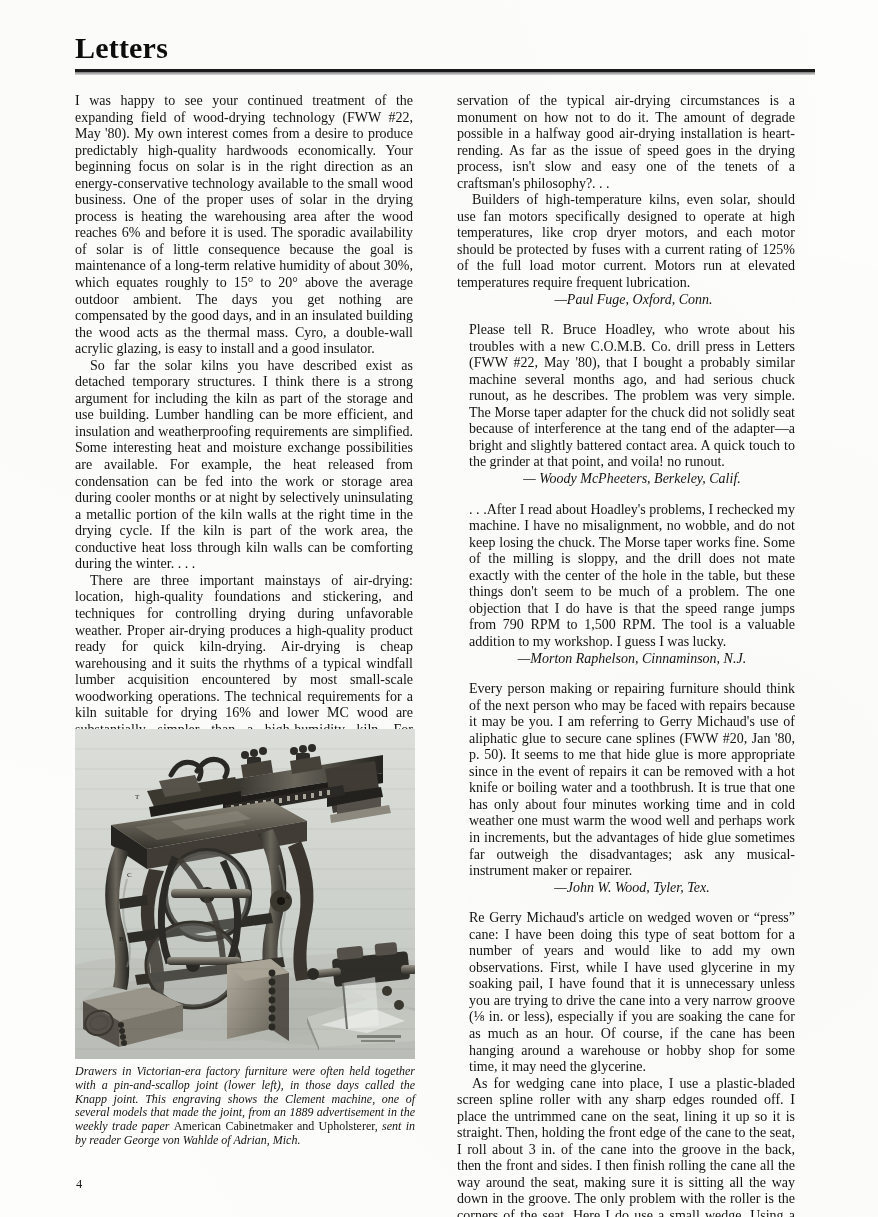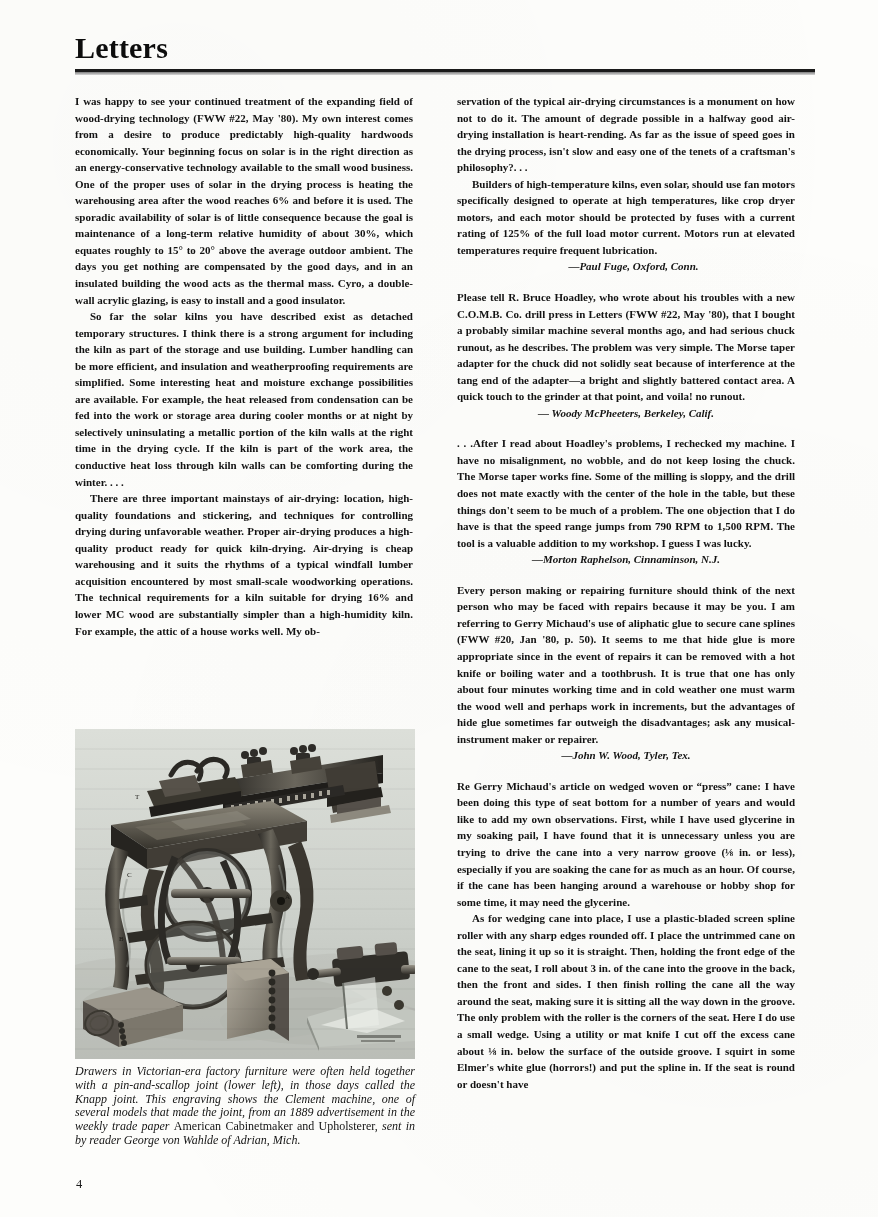--- a/index.html
+++ b/index.html
@@ -61,30 +61,29 @@
   .col {
     position: absolute;
     top: 0;
     width: 338px;
   }
   .col-left  { left: 0; }
   .col-right { left: 382px; }
 
   p.body {
     margin: 0;
-    font-size: 11px;
+    font-size: 14px;
     line-height: 16.55px;
     text-align: justify;
     text-justify: inter-word;
     hyphens: manual;
     color: #131313;
-    font-weight: bold;
   }
   p.body.indent { text-indent: 15px; }
-  p.gap { margin-top: 14px; }
+  p.gap { margin-top: 14px; margin-left: 12px; }
 
   .sig {
     display: block;
     text-align: center;
     font-style: italic;
   }
 
   
   .figure {
     position: absolute;

